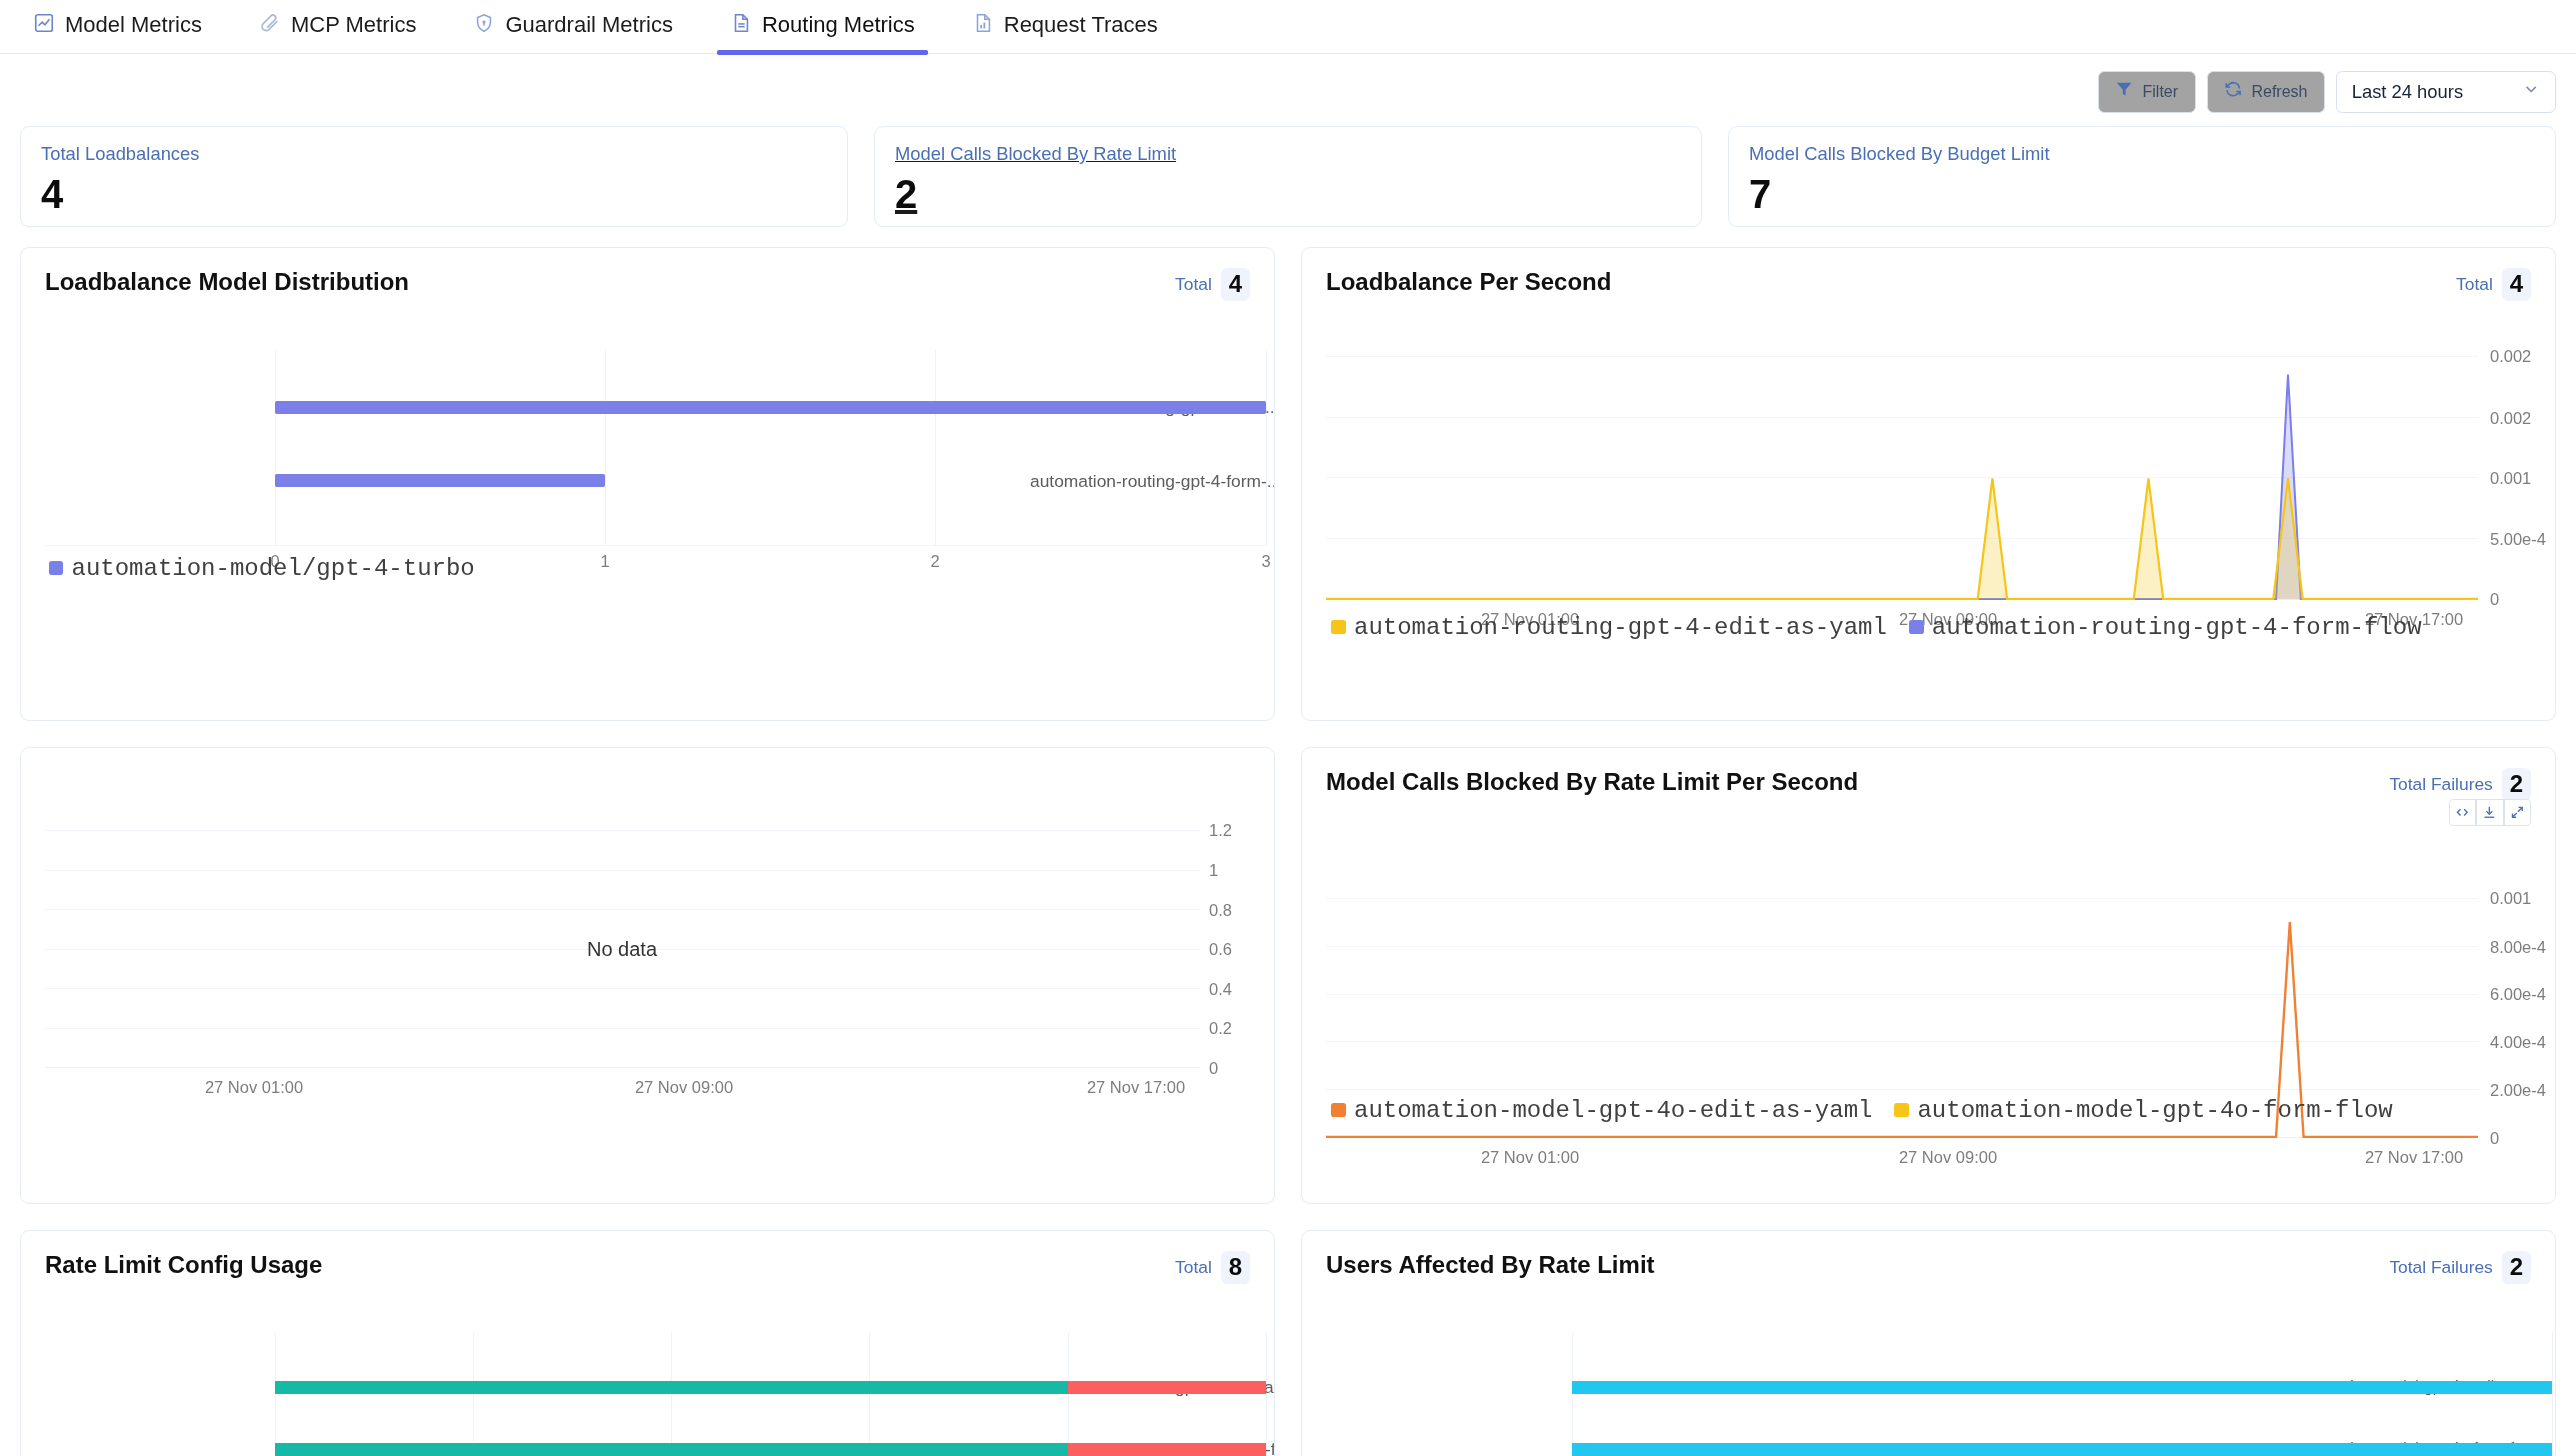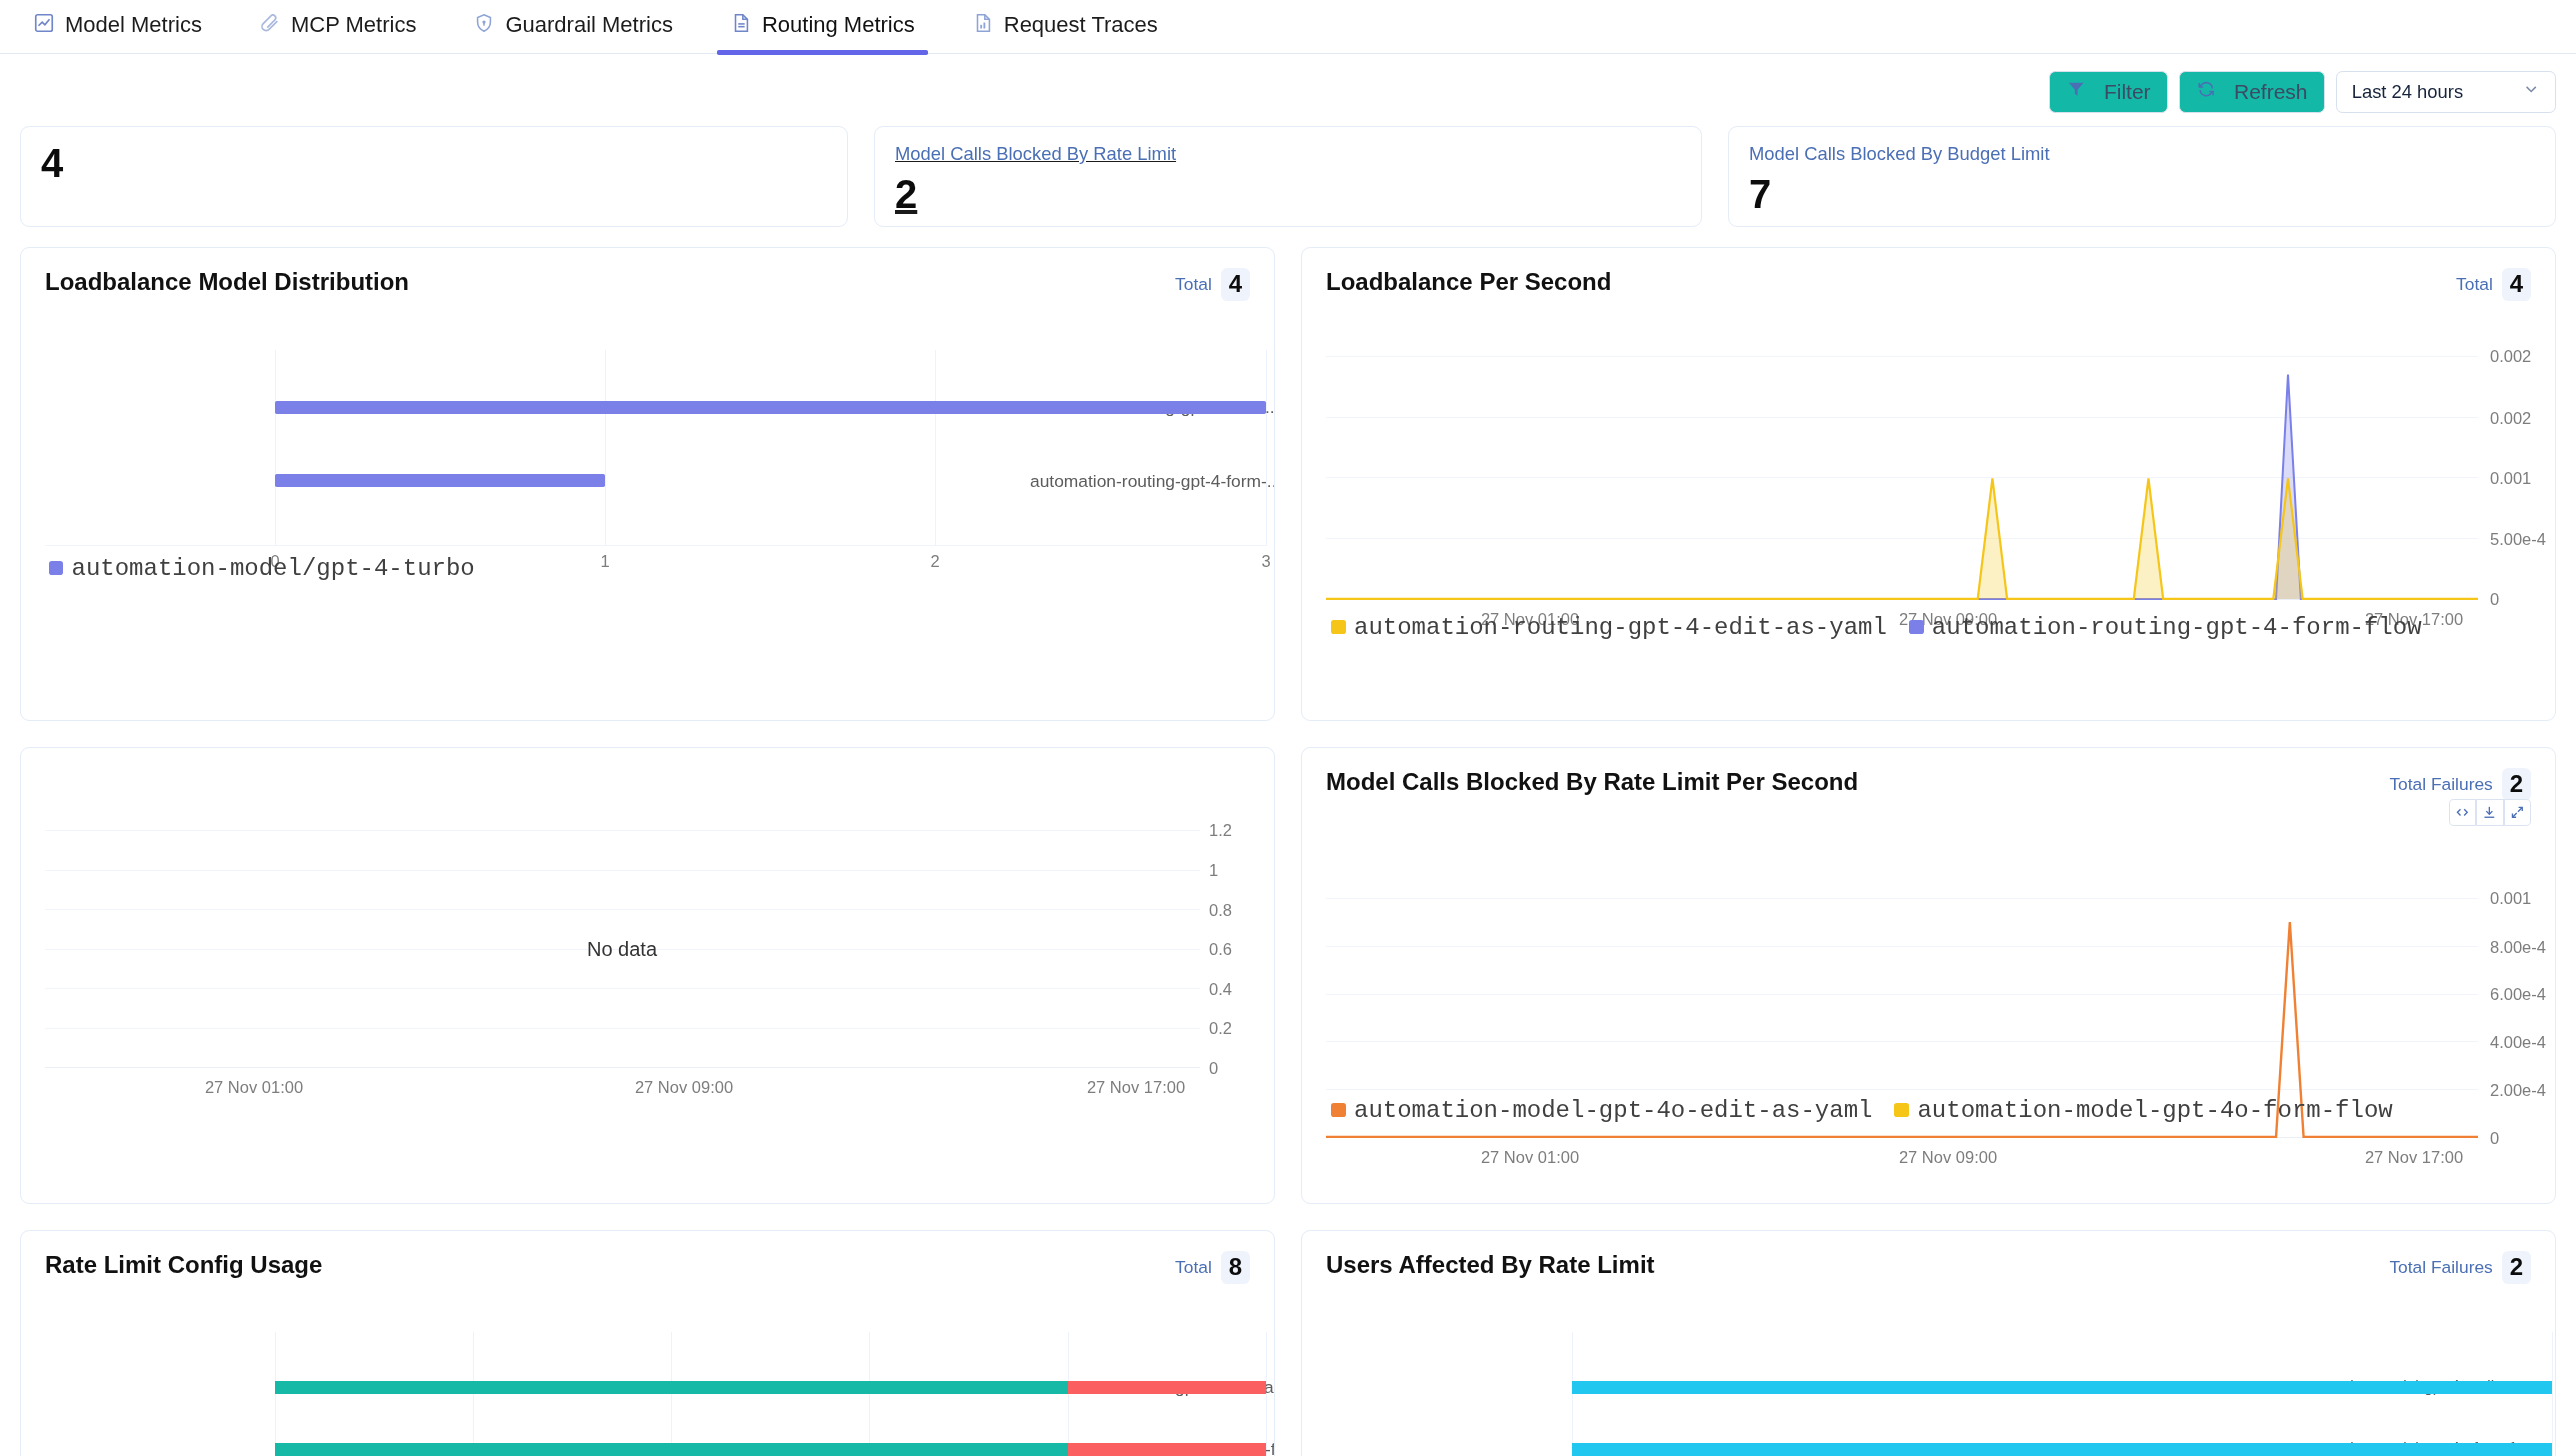--- a/index.html
+++ b/index.html
@@ -45,27 +45,27 @@
   .toolbar {
     display: flex;
     justify-content: flex-end;
     align-items: center;
     gap: 11px;
     padding: 16.5px 20px 13px 20px;
   }
   .btn {
     display: inline-flex;
     align-items: center;
-    gap: 19px;
+    gap: 9px;
     height: 42px;
     padding: 0 16.5px;
     border: 0.9px solid #d7e0ee;
     border-radius: 6.4px;
-    background: #14b8a6;
-    font-size: 21px;
+    background: #a3a3a3;
+    font-size: 16px;
     color: #3c4a63;
     cursor: pointer;
   }
   .select {
     display: inline-flex;
     align-items: center;
     justify-content: space-between;
     height: 42px;
     width: 220px;
     padding: 0 14.7px;
@@ -278,20 +278,21 @@
       <svg width="18.4" height="18.4" viewBox="0 0 24 24" fill="none" stroke="#7d8ba5" stroke-width="2">
           <polyline points="6,9 12,15 18,9"></polyline>
         </svg>
     </span>
   </div>
 
 </div>
 
 <div class="kpi-row">
   <div class="kpi-card w1">
+    <div class="kpi-label">Total Loadbalances</div>
     <div class="kpi-value">4</div>
   </div>
   <div class="kpi-card w2">
     <div class="kpi-label">Model Calls Blocked By Rate Limit</div>
     <div class="kpi-value">2</div>
   </div>
   <div class="kpi-card w3">
     <div class="kpi-label">Model Calls Blocked By Budget Limit</div>
     <div class="kpi-value">7</div>
   </div>

